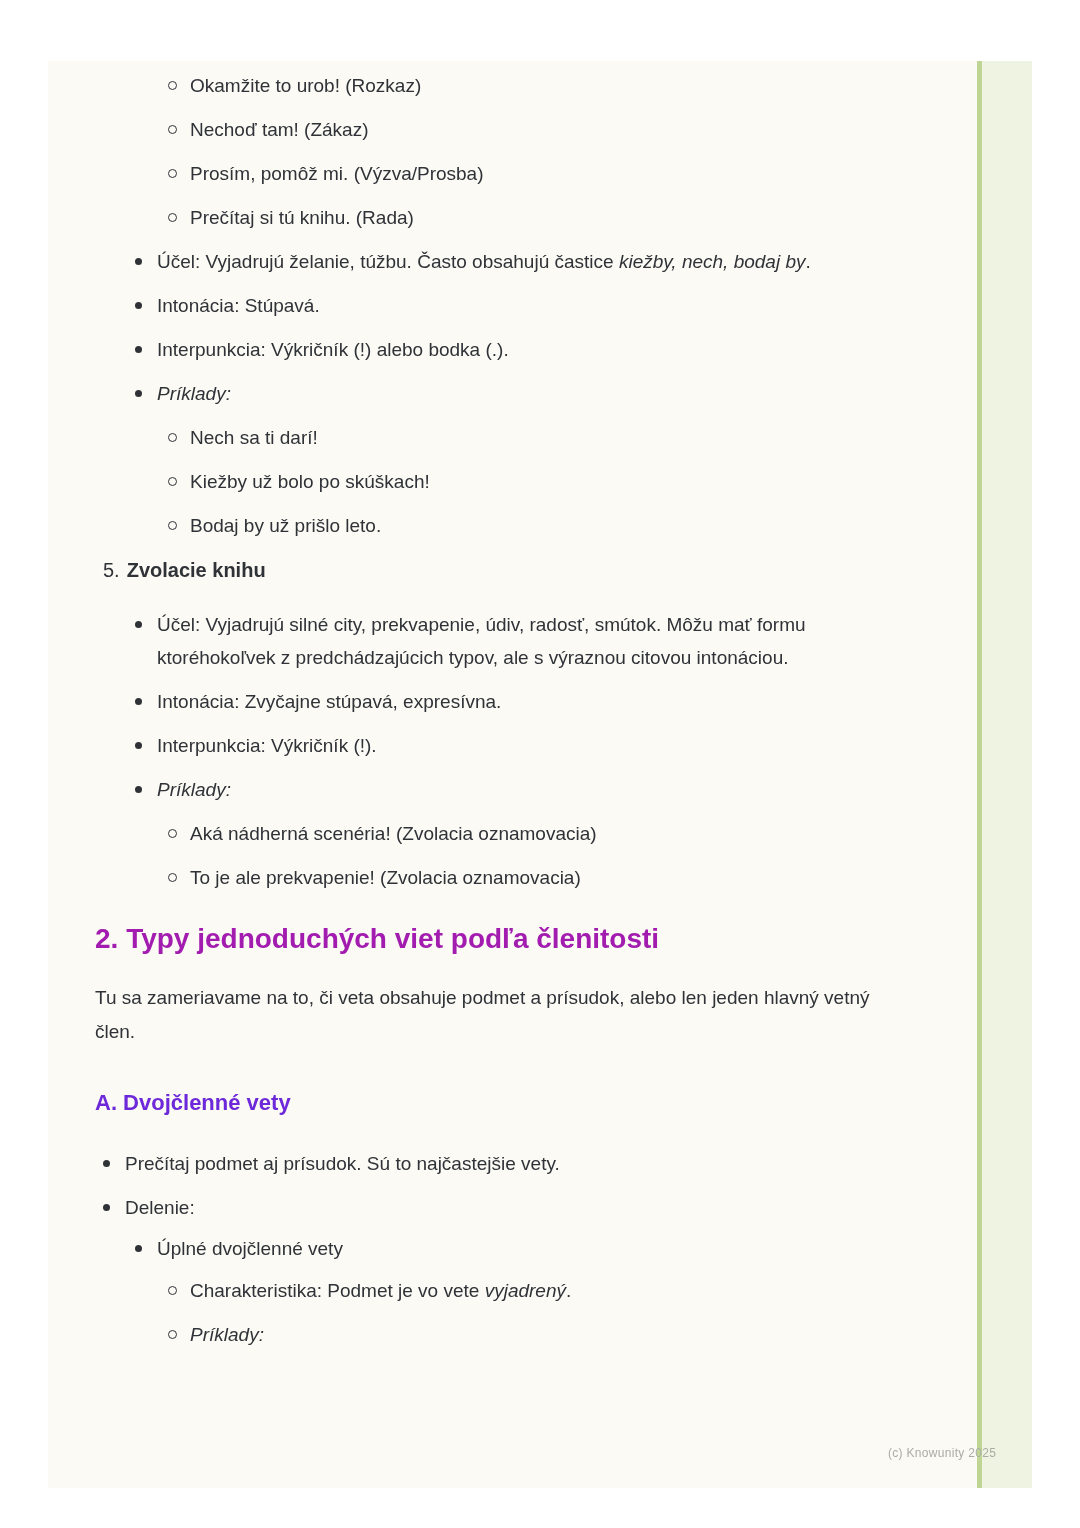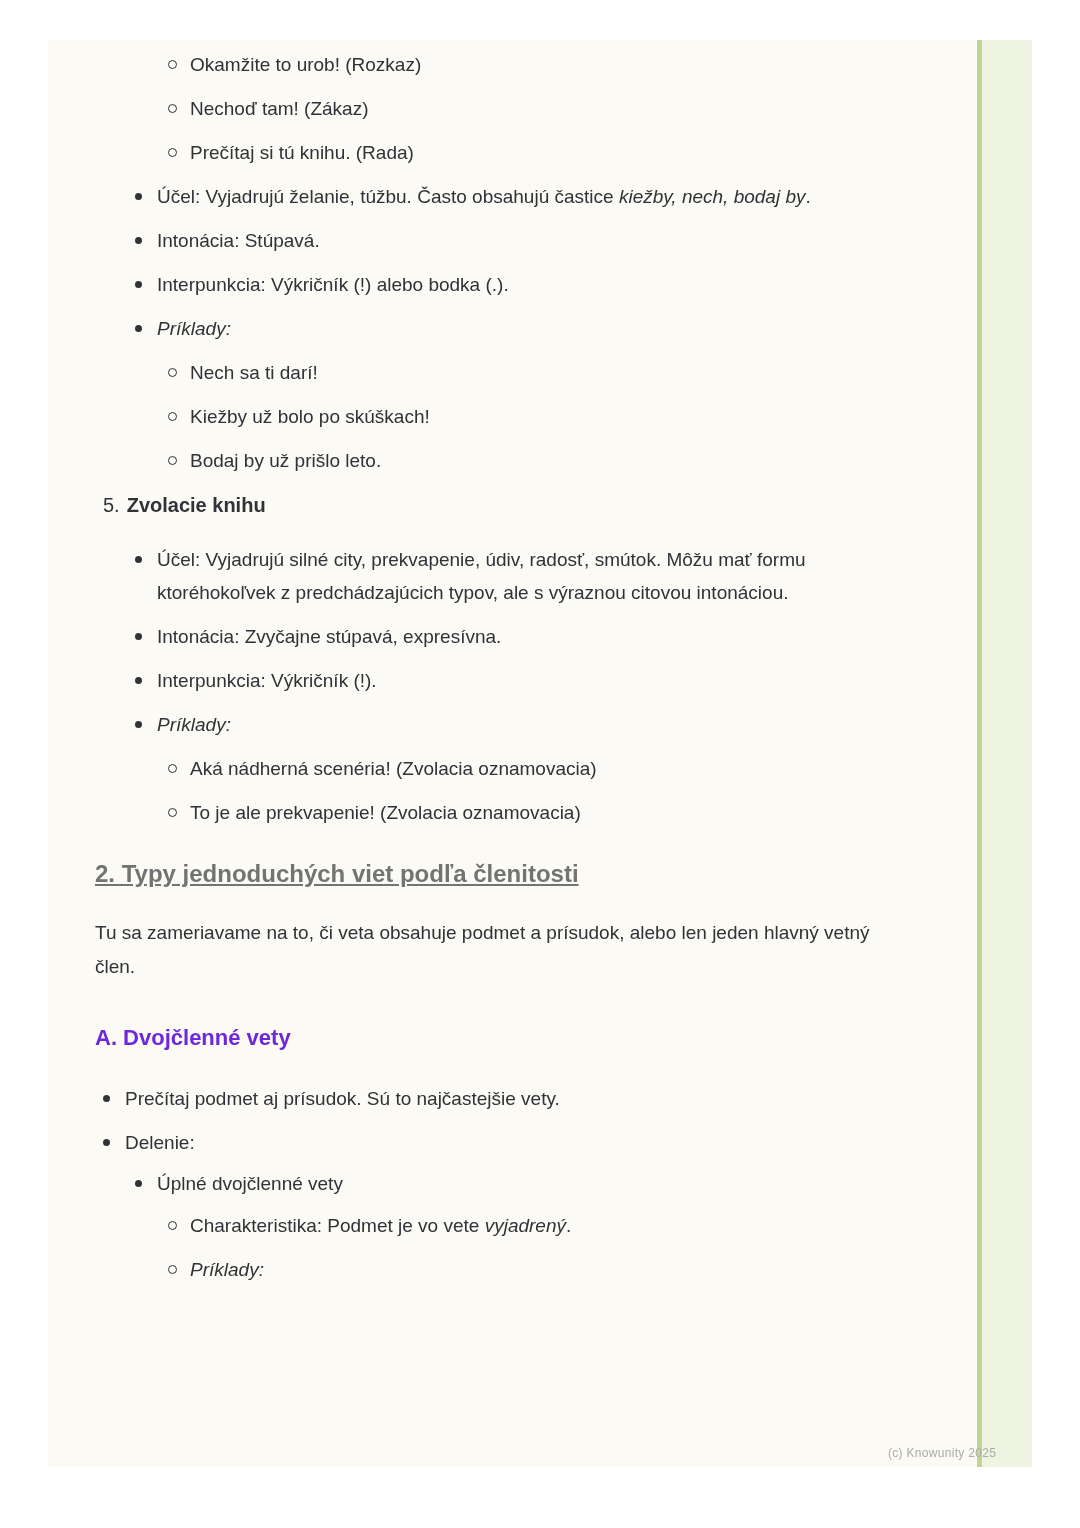--- a/index.html
+++ b/index.html
@@ -10,21 +10,21 @@
     background: #ffffff;
     font-family: "Liberation Sans", "DejaVu Sans", sans-serif;
     color: #2f3237;
     font-size: 19px;
     line-height: 33px;
     -webkit-font-smoothing: antialiased;
   }
   .sheet {
     position: absolute;
     left: 48px;
-    top: 40px;
+    top: 61px;
     width: 984px;
     height: 1427px;
     display: flex;
   }
   .page {
     width: 929px;
     box-sizing: border-box;
     background: #fbfaf4;
     padding: 8px 70px 0 47px;
   }
@@ -63,22 +63,22 @@
   .sli > ul { margin-left: -62px; margin-top: 9px; }
 
   .olitem { padding-left: 8px; margin: 12px 0 21px 0; font-size: 20px; }
   .olitem .num { margin-right: 7px; }
   .olitem .ttl { font-weight: 700; }
 
   b, .bold { font-weight: 400; }
   i, .it { font-style: italic; }
 
   h2.green {
-    color: #737373; font-size: 24px; line-height: 34px;
-    font-weight: 700; margin: 28px 0 25px 0; text-decoration: underline;
+    color: #a21caf; font-size: 28px; line-height: 34px;
+    font-weight: 700; margin: 28px 0 25px 0;
   }
   h3.green {
     color: #6d28d9; font-size: 22px; line-height: 28px;
     font-weight: 700; margin: 40px 0 27px 0;
   }
   .para { margin: 0 0 0 0; line-height: 34px; }
   .tlist { margin-top: 30px; }
 
   .watermark {
     position: absolute;
@@ -93,20 +93,21 @@
 </style>
 </head>
 <body>
 
 <div class="sheet">
   <div class="page">
 
     <ul class="clist">
       <li class="cli"><span class="ring"></span><span>Okamžite to urob! (Rozkaz)</span></li>
       <li class="cli"><span class="ring"></span><span>Nechoď tam! (Zákaz)</span></li>
+      <li class="cli"><span class="ring"></span><span>Prosím, pomôž mi. (Výzva/Prosba)</span></li>
       <li class="cli"><span class="ring"></span><span>Prečítaj si tú knihu. (Rada)</span></li>
     </ul>
 
 
     <ul>
       <li class="dli">
         <span class="dot"></span>
         <b>Účel</b><span>: </span><span>Vyjadrujú želanie, túžbu. Často obsahujú častice </span><i>kiežby, nech, bodaj by</i><span>.</span>
       </li>
       <li class="dli">

